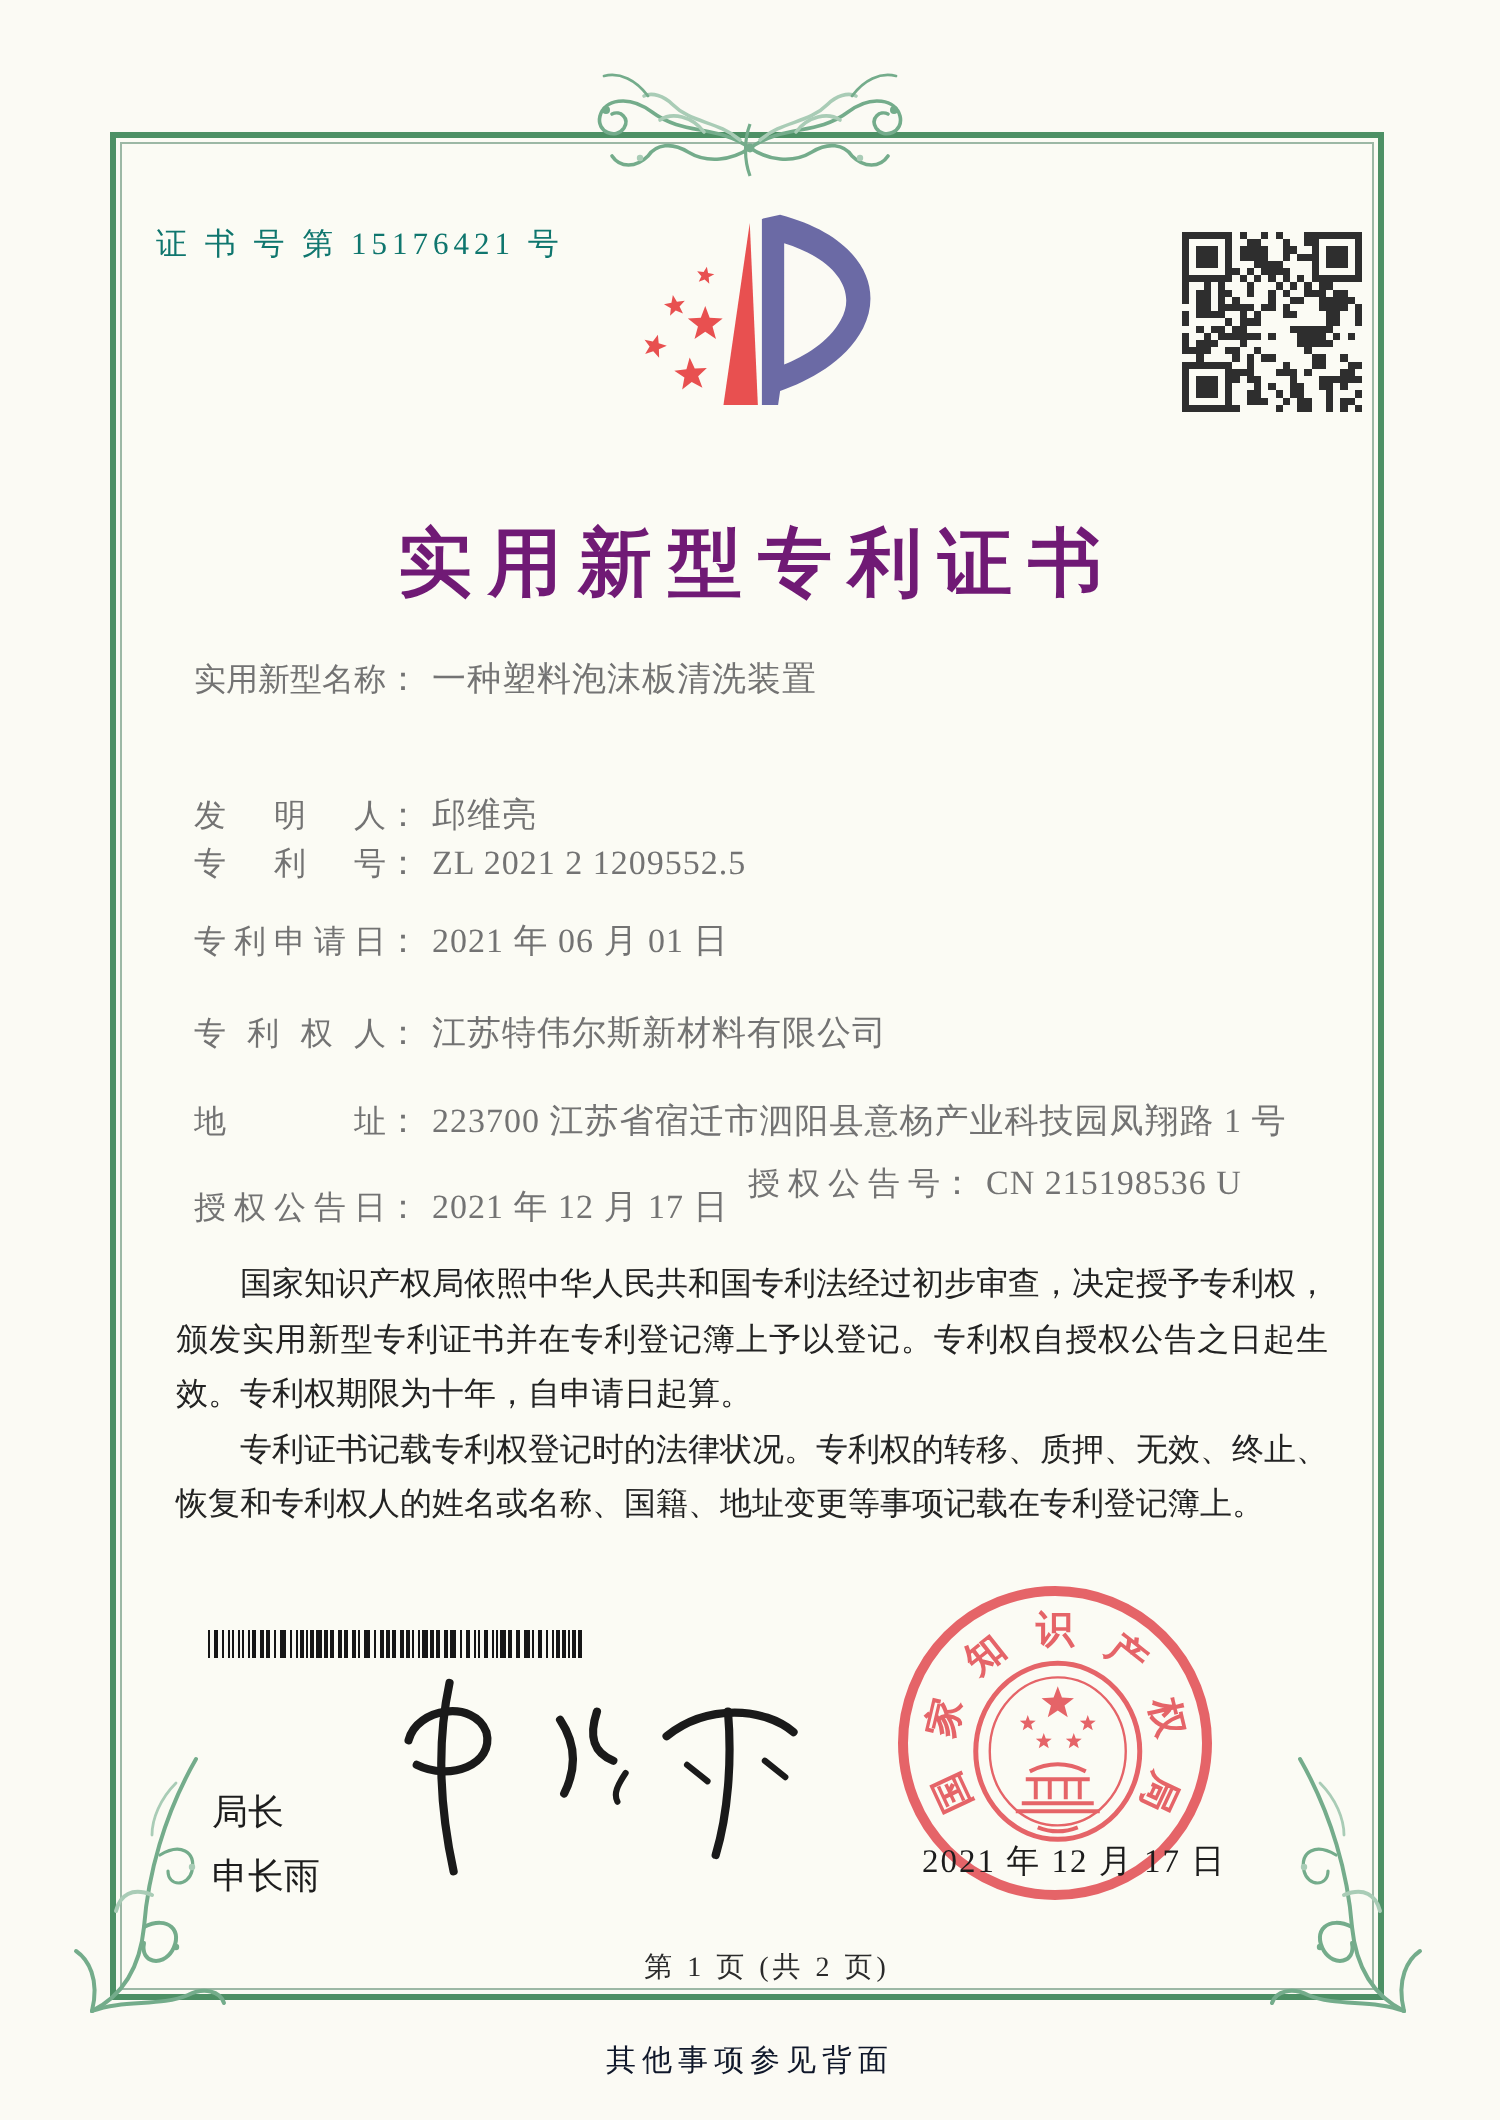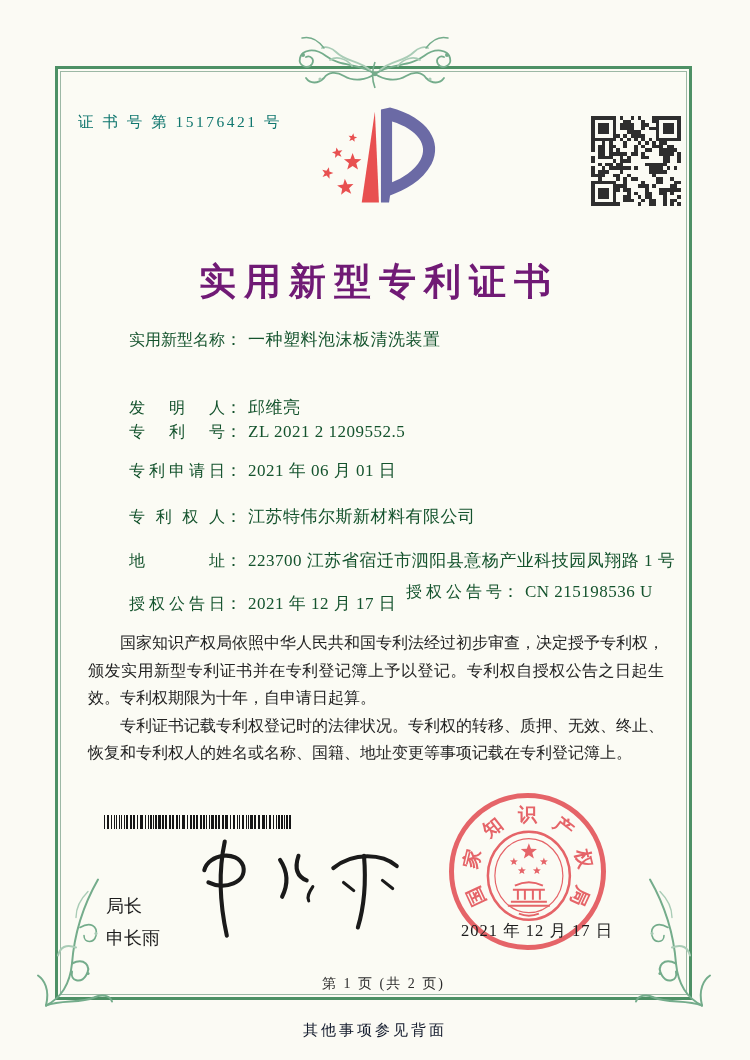--- a/index.html
+++ b/index.html
@@ -37,21 +37,21 @@
     position:absolute;left:78px;top:112px;font-size:15.5px;letter-spacing:2.5px;
     color:#0f766e;z-index:2;
   }
   .logo{position:absolute;left:299px;top:97px;width:172px;height:120px;z-index:2;}
   .qr{position:absolute;left:591px;top:116px;width:90px;height:90px;z-index:2;}
   .title{
     position:absolute;left:0;right:0;top:226px;text-align:center;z-index:2;
     font-size:37px;font-weight:700;letter-spacing:8px;text-indent:8px;color:#701a75;margin-top:31px;
   }
   
-  .field-row{position:absolute;left:97px;font-size:17px;white-space:nowrap;z-index:2;color:#14532d;margin-left:32px;}
+  .field-row{position:absolute;left:97px;font-size:17px;white-space:nowrap;z-index:2;color:#737373;}
   .field-label{
     display:inline-block;width:96px;font-size:16px;
     text-align:justify;text-align-last:justify;vertical-align:baseline;
   }
   .colon{display:inline-block;margin-right:6px;}
   .field-value{font-size:17px;letter-spacing:0.5px;}
   
   .notice{
     position:absolute;left:88px;top:629px;width:576px;z-index:2;
     font-size:16px;line-height:27.5px;text-align:justify;color:#232323;

